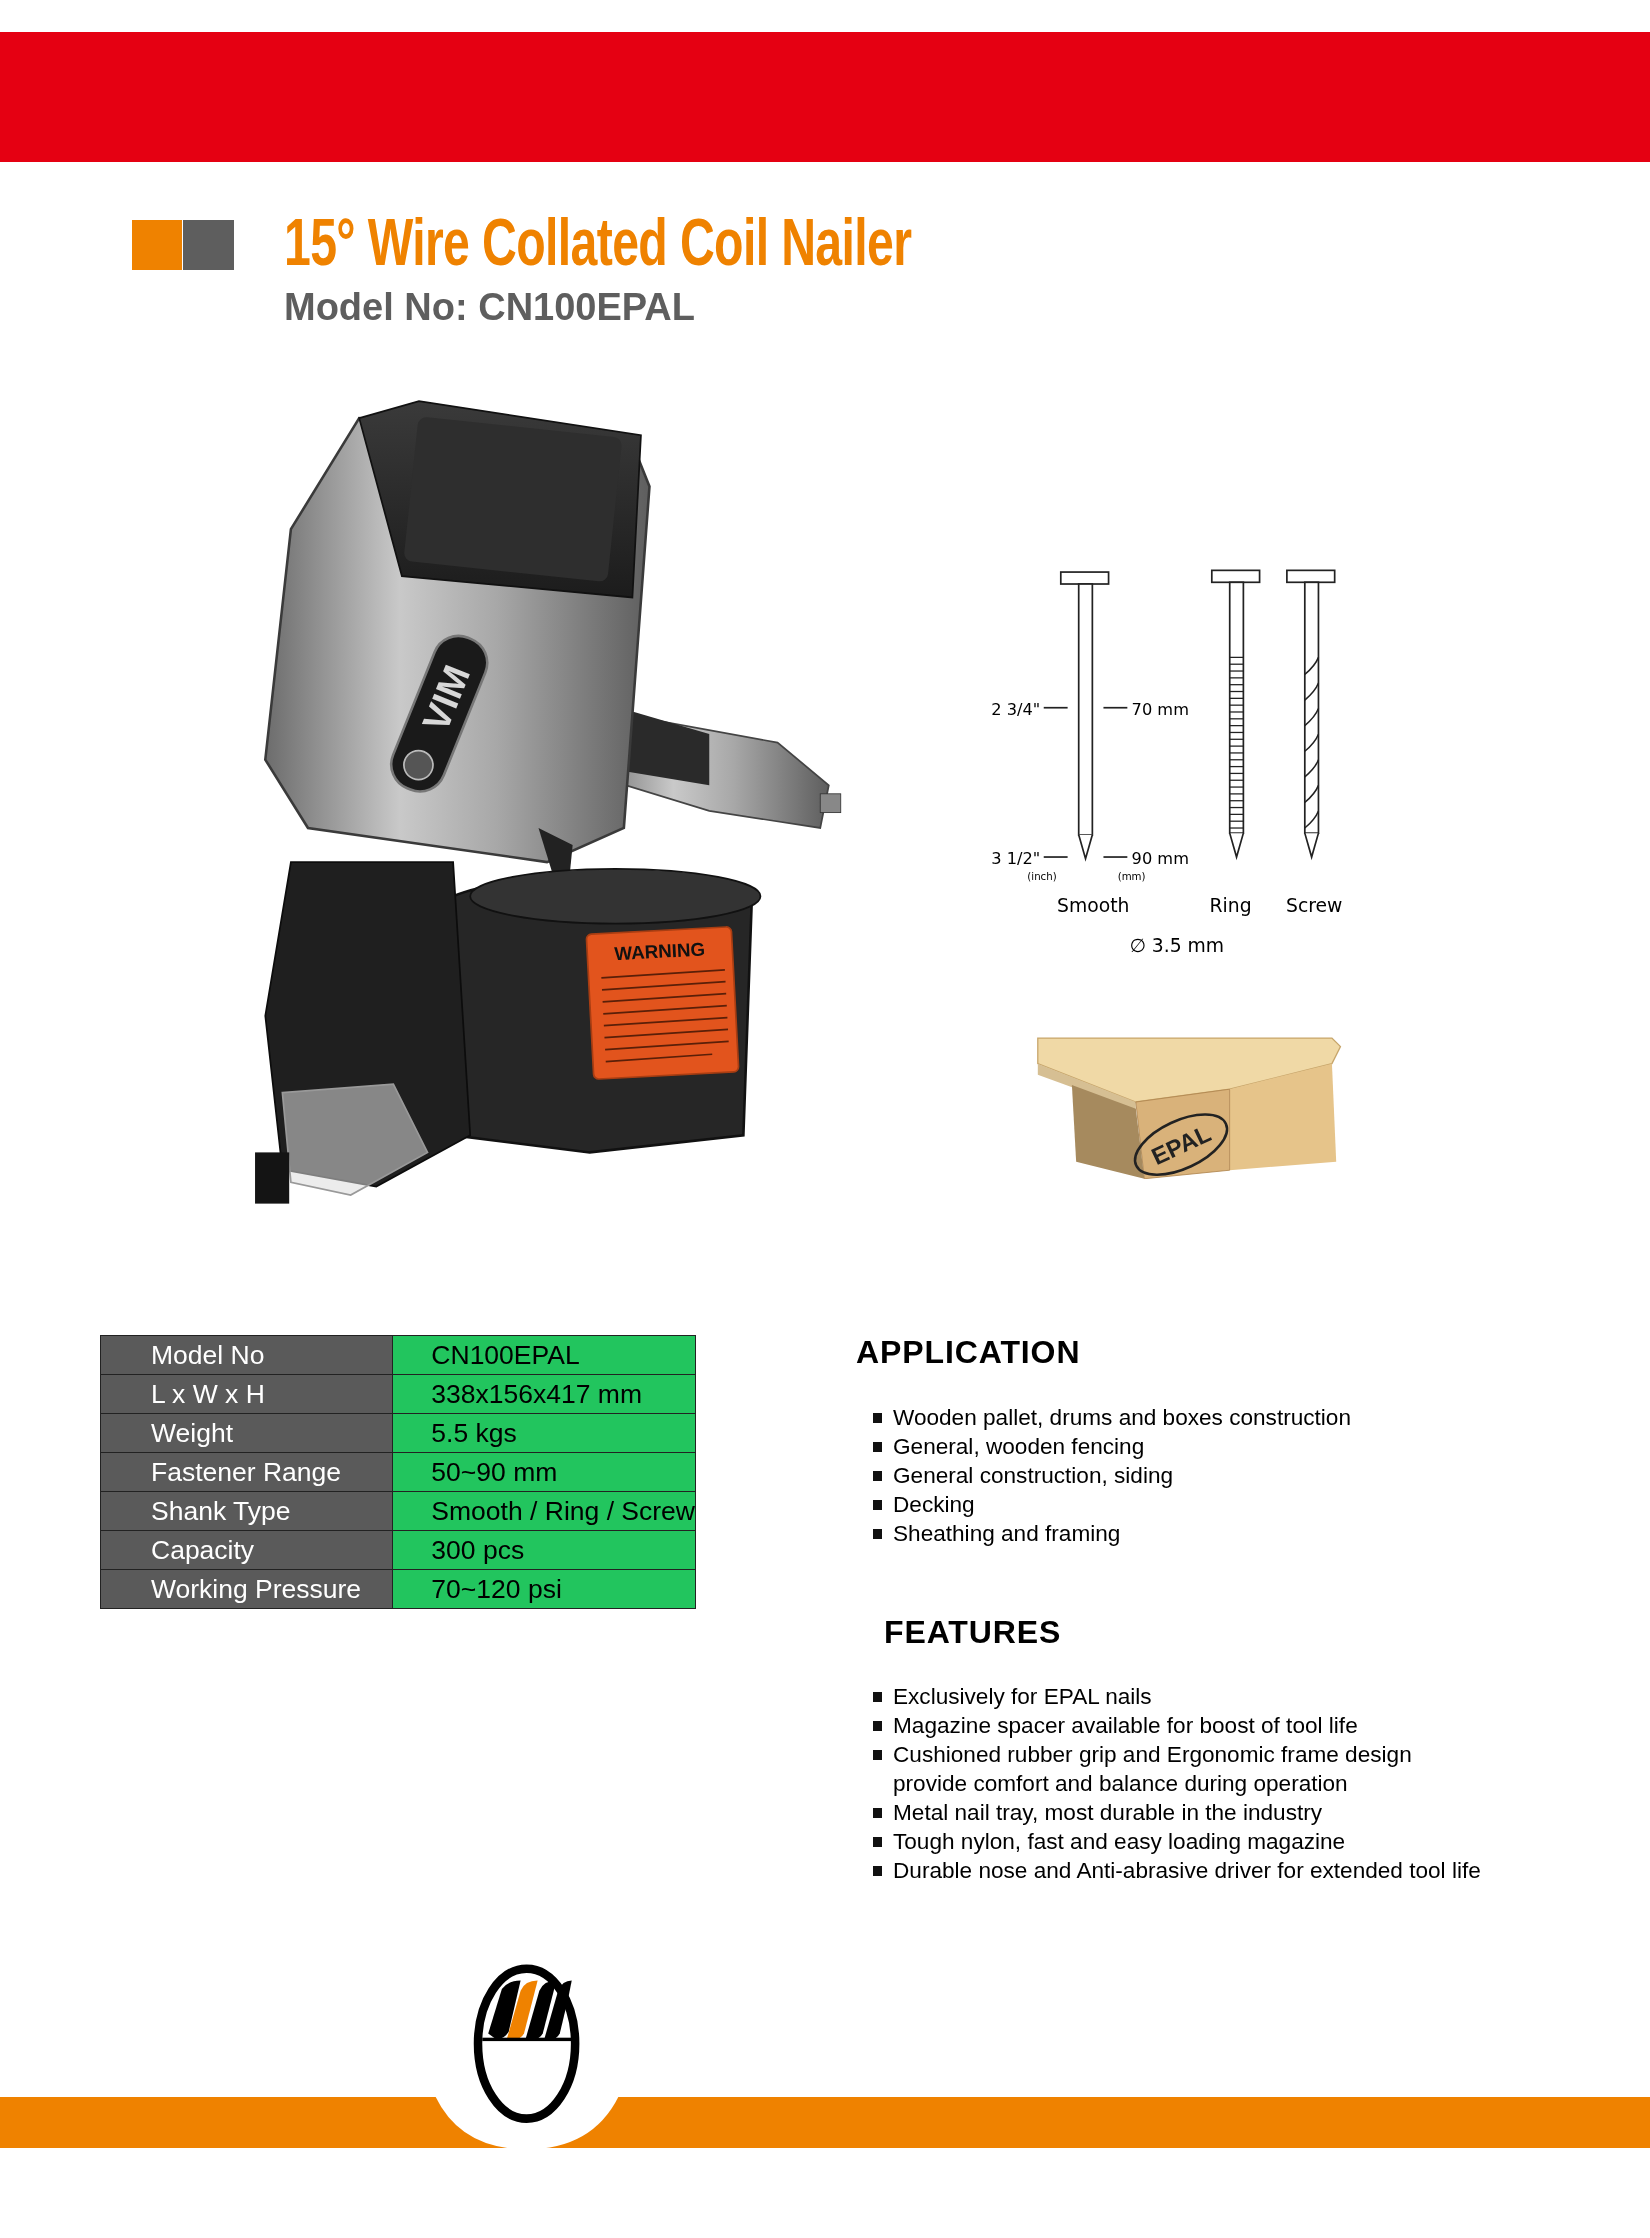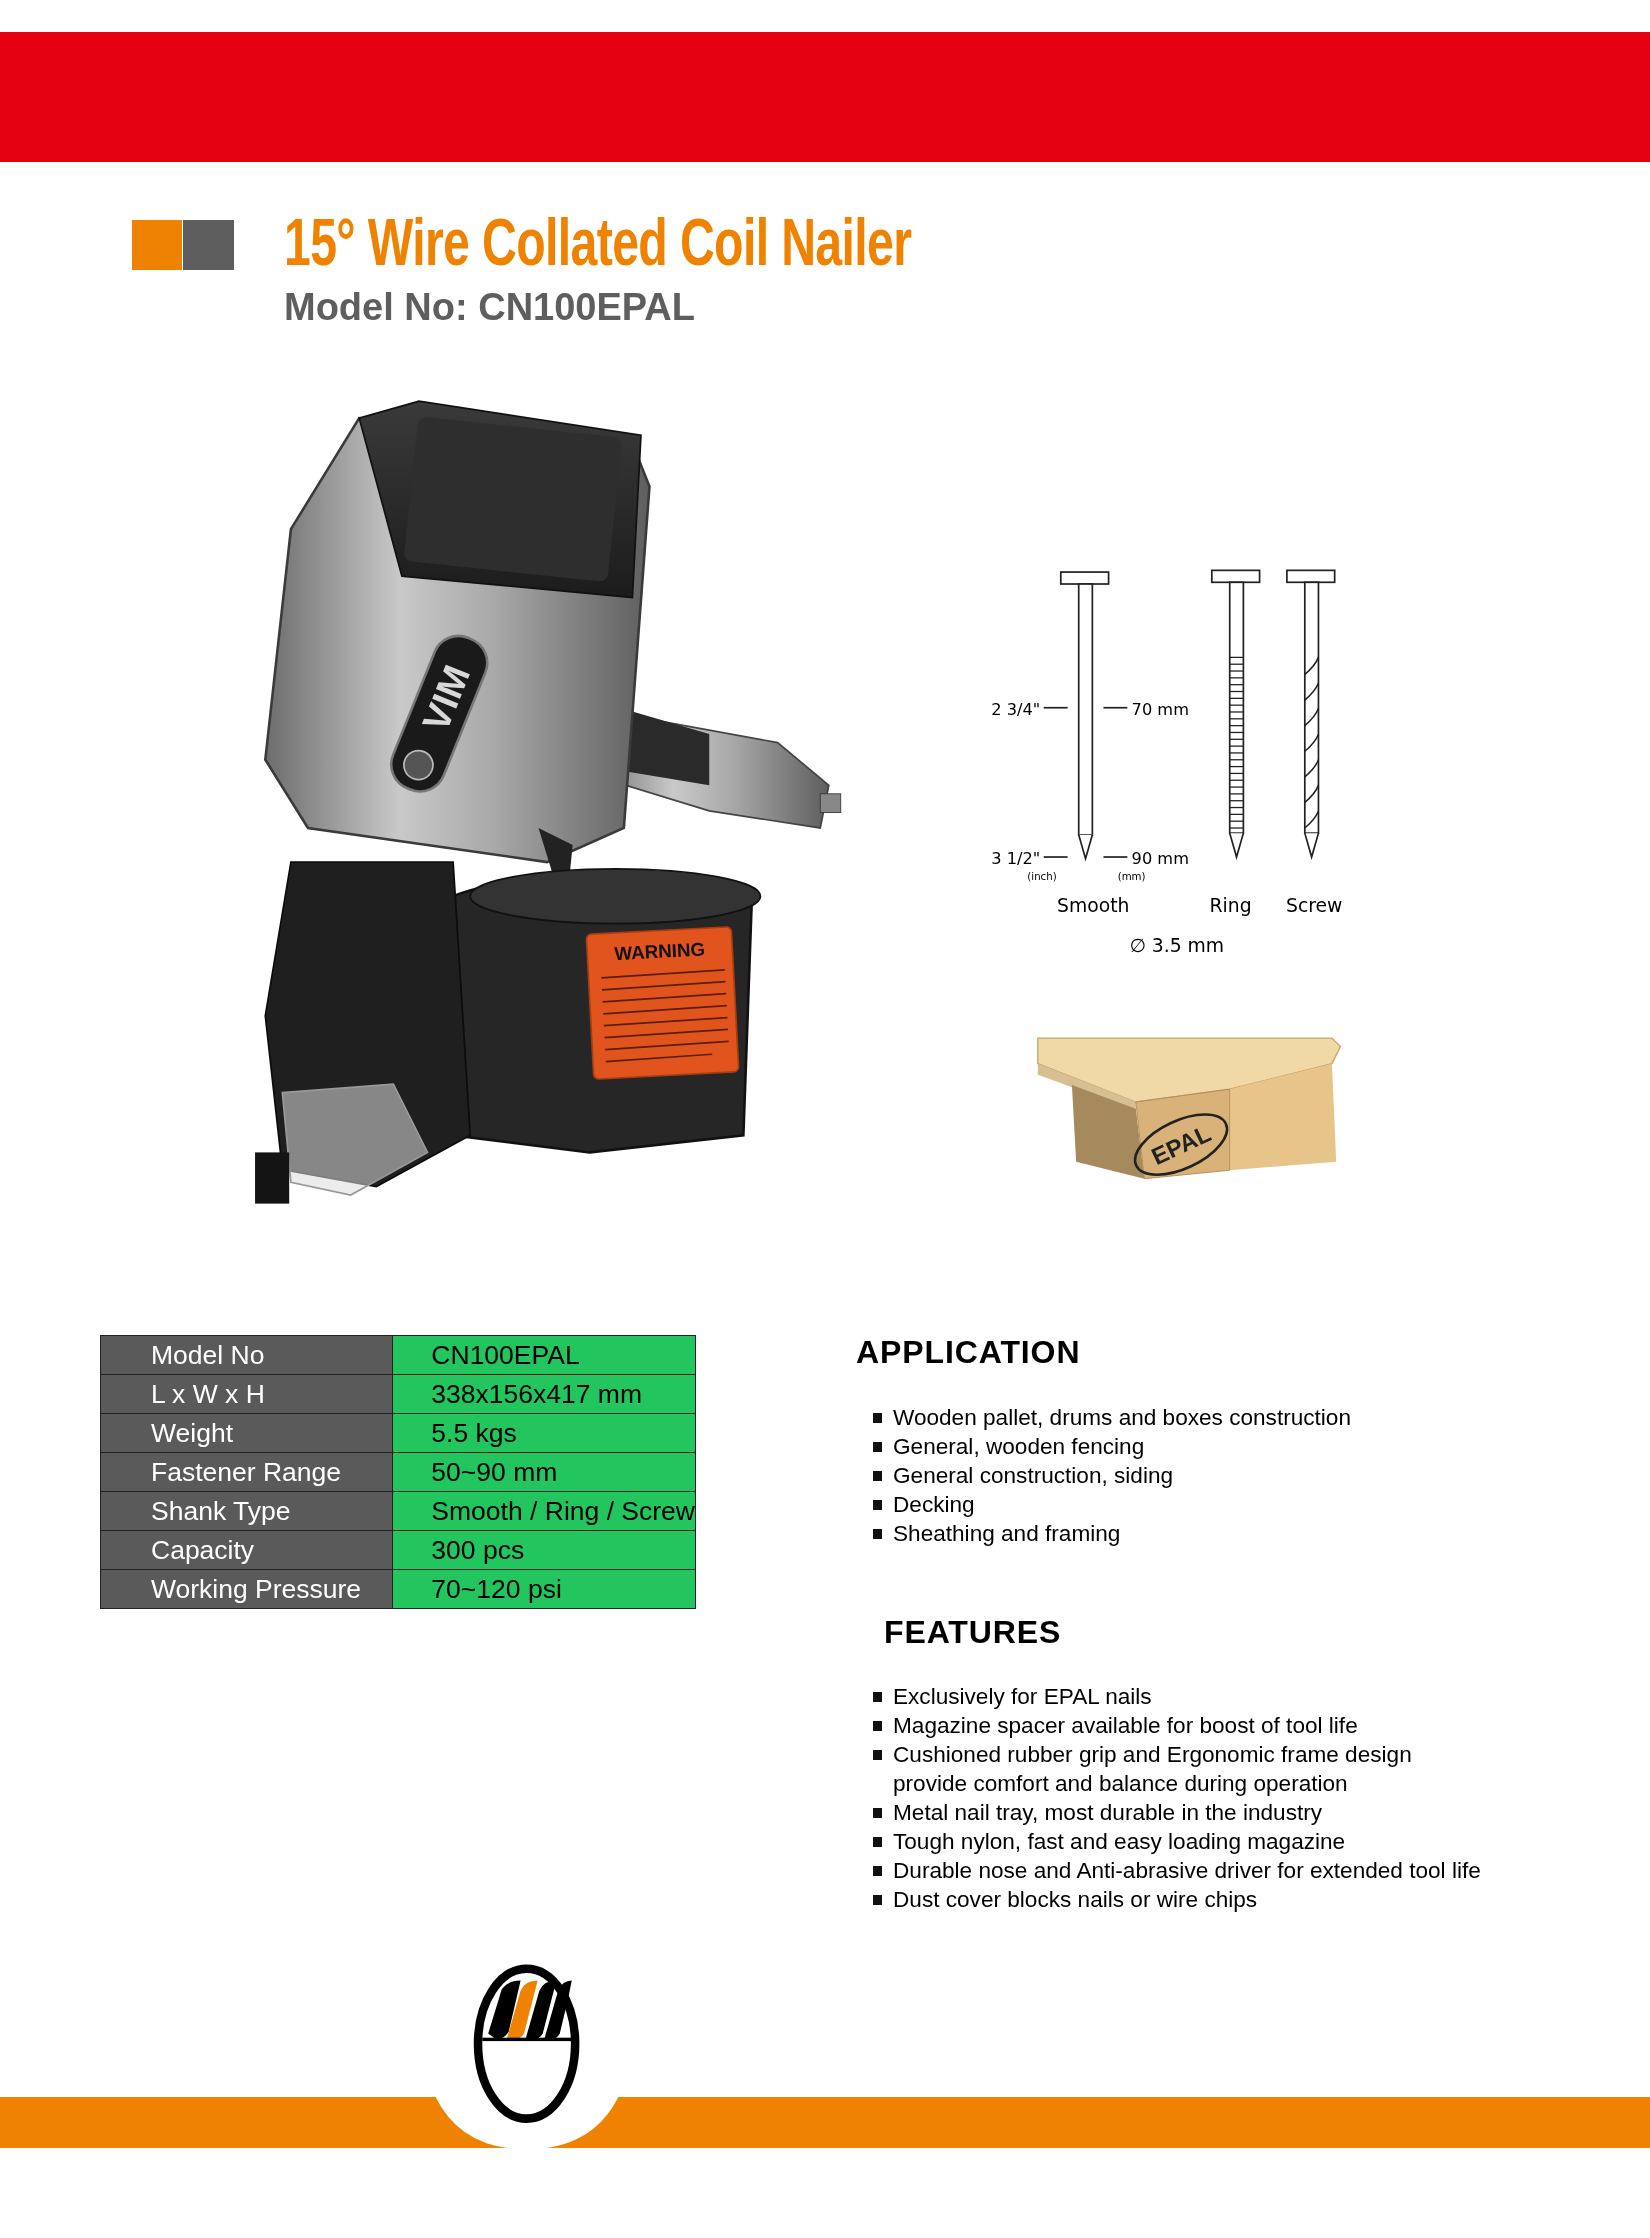--- a/index.html
+++ b/index.html
@@ -219,21 +219,20 @@
 
 <div class="abs sec-head feat-head">FEATURES</div>
 <ul class="abs bullets feat-list">
   <li><span class="sq"></span><span>Exclusively for EPAL nails</span></li>
   <li><span class="sq"></span><span>Magazine spacer available for boost of tool life</span></li>
   <li><span class="sq"></span><span>Cushioned rubber grip and Ergonomic frame design</span></li>
   <li><span>provide comfort and balance during operation</span></li>
   <li><span class="sq"></span><span>Metal nail tray, most durable in the industry</span></li>
   <li><span class="sq"></span><span>Tough nylon, fast and easy loading magazine</span></li>
   <li><span class="sq"></span><span>Durable nose and Anti-abrasive driver for extended tool life</span></li>
-  <li><span class="sq"></span><span>Dust cover blocks nails or wire chips</span></li>
 </ul>
 
 <div class="abs footer-band"></div>
 <div class="abs logo-wrap">
   <svg width="184" height="213" viewBox="0 0 215 250">
 
     <path d="M0 186 Q30 248 107 248 Q184 248 215 186 Z" fill="#fff"></path>
 
     <ellipse cx="107" cy="124" rx="57" ry="88" fill="#fff" stroke="#000" stroke-width="10"></ellipse>
 

